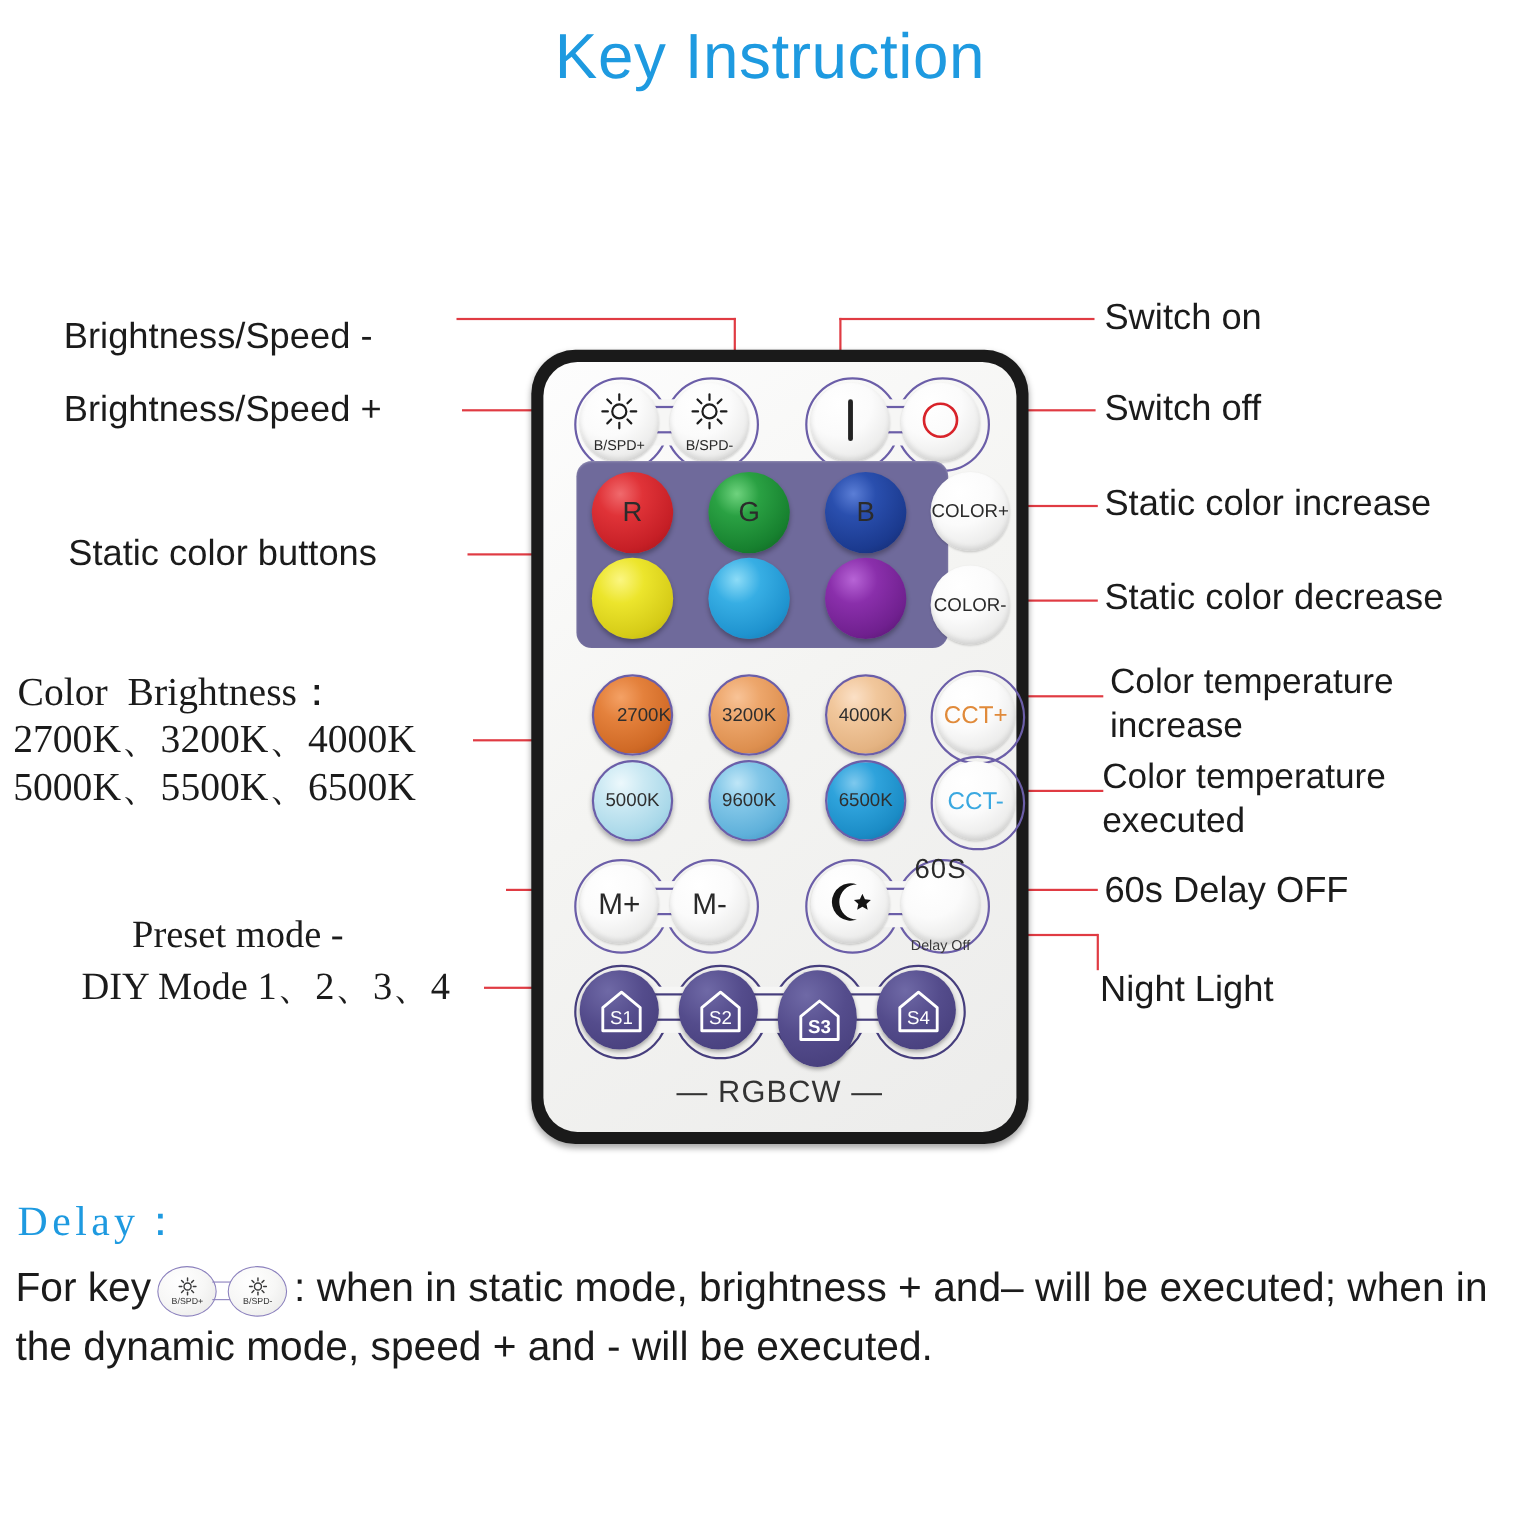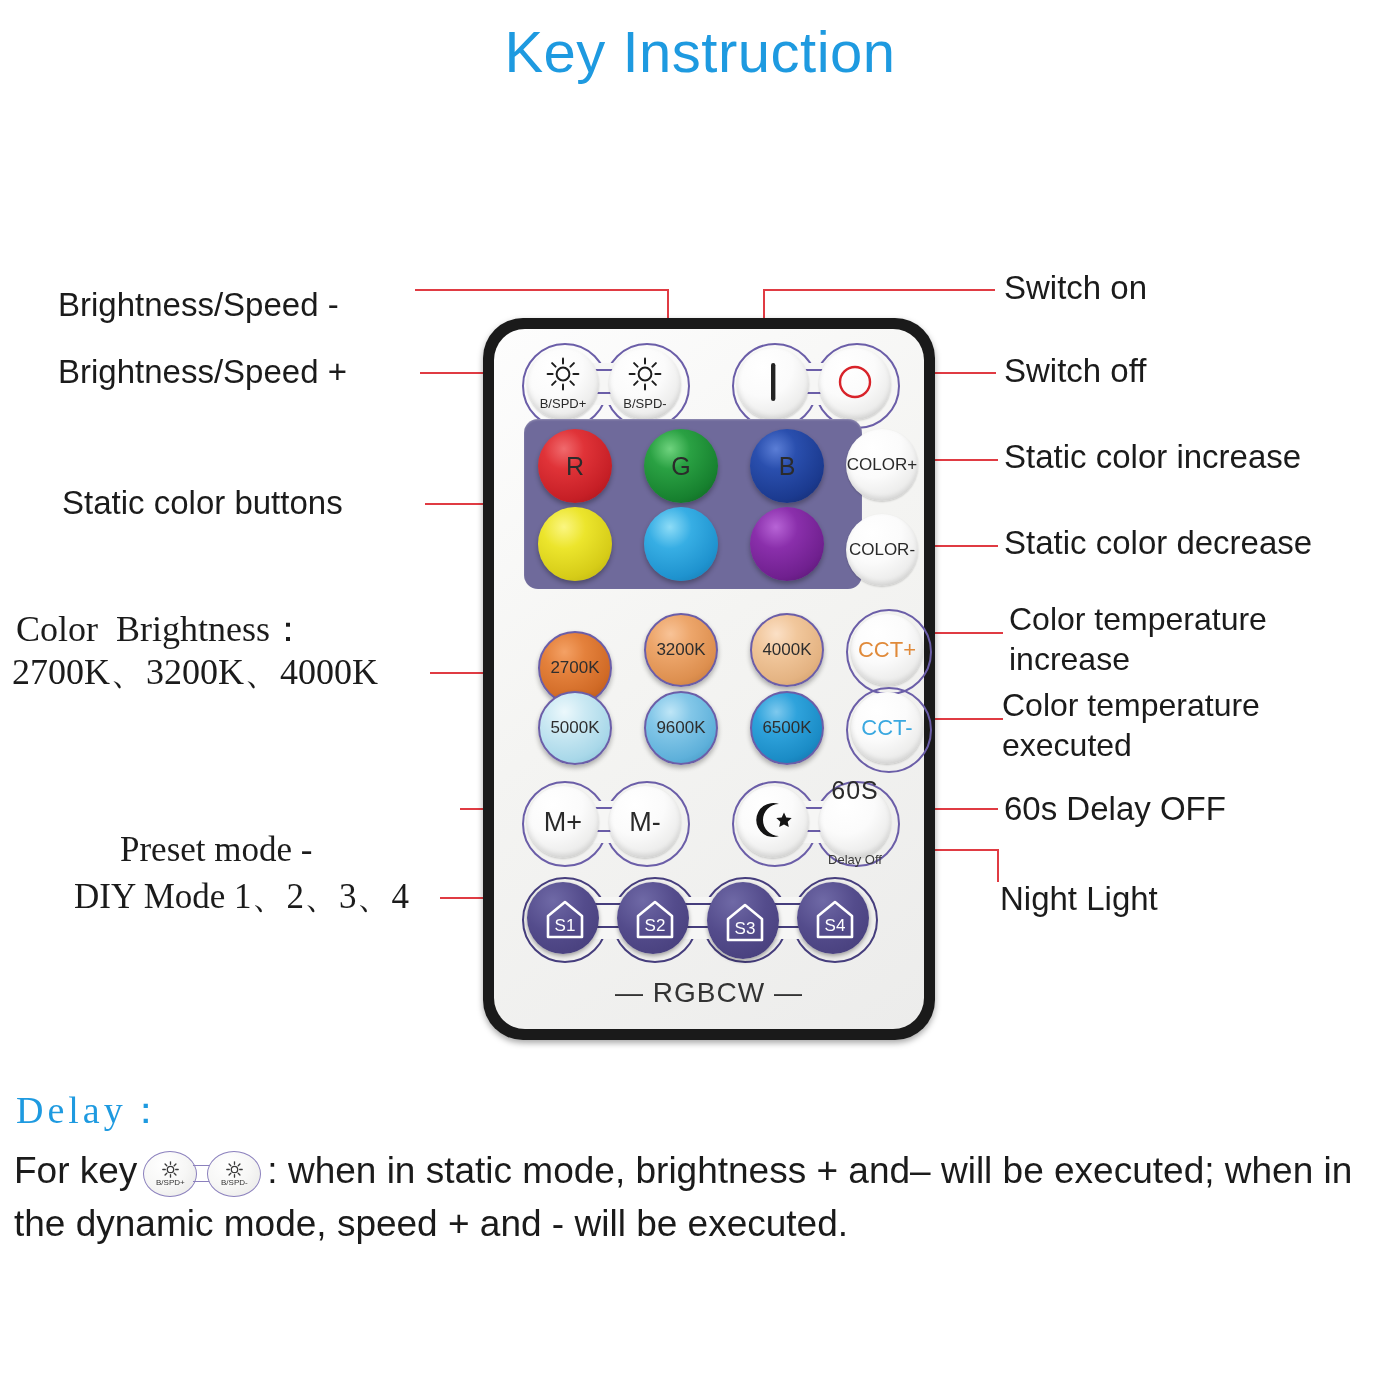--- a/index.html
+++ b/index.html
@@ -264,21 +264,21 @@
         <div class="ball" style="left:226px;top:88px;width:74px;height:74px;background:radial-gradient(circle at 35% 27%, #b764d6 0%, #8a2fab 30%, #70208f 70%, #4e1266 100%);"></div>
       </div>
 
       <div class="key wkey" style="left:352px;top:100px;width:72px;height:72px;font-size:17px;">
         <span>COLOR+</span>
       </div>
       <div class="key wkey" style="left:352px;top:185px;width:72px;height:72px;font-size:17px;">
         <span>COLOR-</span>
       </div>
 
-      <div class="ball ctball" style="left:44px;top:302px;width:74px;height:74px;background:radial-gradient(circle at 35% 27%, #f4a165 0%, #e4813c 30%, #d06a26 70%, #a84f16 100%);">
+      <div class="ball ctball" style="left:44px;top:284px;width:74px;height:74px;background:radial-gradient(circle at 35% 27%, #f4a165 0%, #e4813c 30%, #d06a26 70%, #a84f16 100%);justify-content:flex-end;">
         <span>2700K</span>
       </div>
       <div class="ball ctball" style="left:150px;top:284px;width:74px;height:74px;background:radial-gradient(circle at 35% 27%, #f8c397 0%, #eda66b 30%, #dd8f4f 70%, #b8723a 100%);">
         <span>3200K</span>
       </div>
       <div class="ball ctball" style="left:256px;top:284px;width:74px;height:74px;background:radial-gradient(circle at 35% 27%, #fbe0c6 0%, #f1c79c 30%, #e4b382 70%, #c7955f 100%);">
         <span>4000K</span>
       </div>
       <div class="ball ctball" style="left:44px;top:362px;width:74px;height:74px;background:radial-gradient(circle at 35% 27%, #ecf8fc 0%, #cbe9f3 30%, #a9d8e9 70%, #7fbcd3 100%);">
         <span>5000K</span>
@@ -350,21 +350,21 @@
         </span>
       </div>
       <div class="skey" style="left:123px;top:553px;width:72px;height:72px;">
         <span class="house">
           <svg width="44" height="44" viewBox="0 0 44 44">
             <path d="M5 18 L22 4 L39 18 L39 39 L5 39 Z" fill="none" stroke="#ffffff" stroke-width="2.6" stroke-linejoin="round"></path>
             <text x="22" y="33" font-family="Liberation Sans, sans-serif" font-size="17" fill="#ffffff" text-anchor="middle">S2</text>
           </svg>
         </span>
       </div>
-      <div class="skey" style="left:213px;top:553px;width:72px;height:77px;">
+      <div class="skey" style="left:213px;top:553px;width:72px;height:88px;font-weight:bold;">
         <span class="house">
           <svg width="44" height="44" viewBox="0 0 44 44">
             <path d="M5 18 L22 4 L39 18 L39 39 L5 39 Z" fill="none" stroke="#ffffff" stroke-width="2.6" stroke-linejoin="round"></path>
             <text x="22" y="33" font-family="Liberation Sans, sans-serif" font-size="17" fill="#ffffff" text-anchor="middle">S3</text>
           </svg>
         </span>
       </div>
       <div class="skey" style="left:303px;top:553px;width:72px;height:72px;">
         <span class="house">
           <svg width="44" height="44" viewBox="0 0 44 44">
@@ -377,20 +377,21 @@
       <div id="rgbcw">— RGBCW —</div>
     </div>
   </div>
 
   <div class="lbl-txt" style="left:58px;top:270px;margin-top:16px;">Brightness/Speed -</div>
   <div class="lbl-txt" style="left:58px;top:353px;">Brightness/Speed +</div>
   <div class="lbl-txt" style="left:62px;top:484px;">Static color buttons</div>
 
   <div class="lbl-txt lbl-serif" style="left:16px;top:608px;font-size:36px;">Color  Brightness：</div>
   <div class="lbl-txt lbl-serif" style="left:12px;top:651px;font-size:36px;">2700K、3200K、4000K</div>
+  <div class="lbl-txt lbl-serif" style="left:12px;top:694px;font-size:36px;">5000K、5500K、6500K</div>
 
   <div class="lbl-txt lbl-serif" style="left:120px;top:829px;font-size:35px;">Preset mode -</div>
   <div class="lbl-txt lbl-serif" style="left:74px;top:876px;font-size:35px;">DIY Mode 1、2、3、4</div>
 
   <div class="lbl-txt" style="left:1004px;top:269px;">Switch on</div>
   <div class="lbl-txt" style="left:1004px;top:352px;">Switch off</div>
   <div class="lbl-txt" style="left:1004px;top:438px;">Static color increase</div>
   <div class="lbl-txt" style="left:1004px;top:524px;">Static color decrease</div>
 
   <div class="lbl-txt" style="left:1009px;top:601px;font-size:32px;">Color temperature</div>

